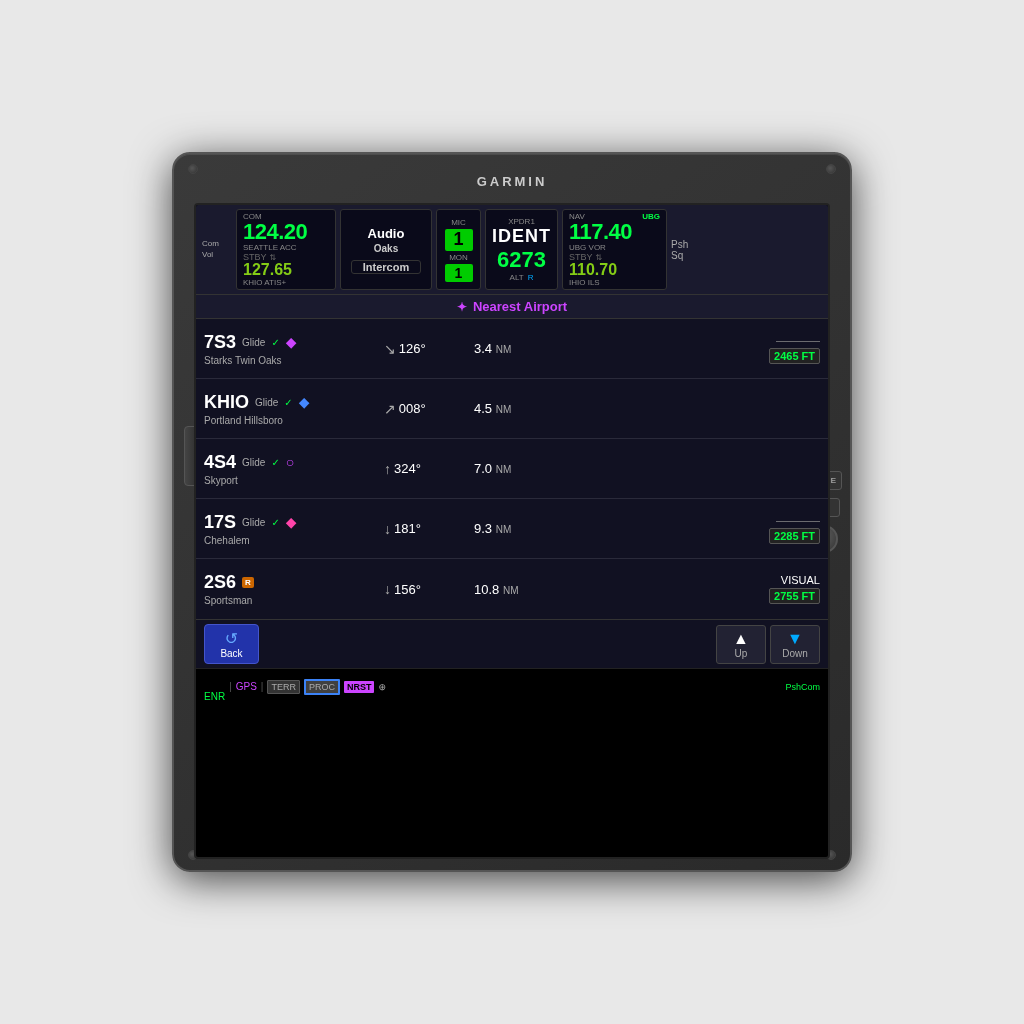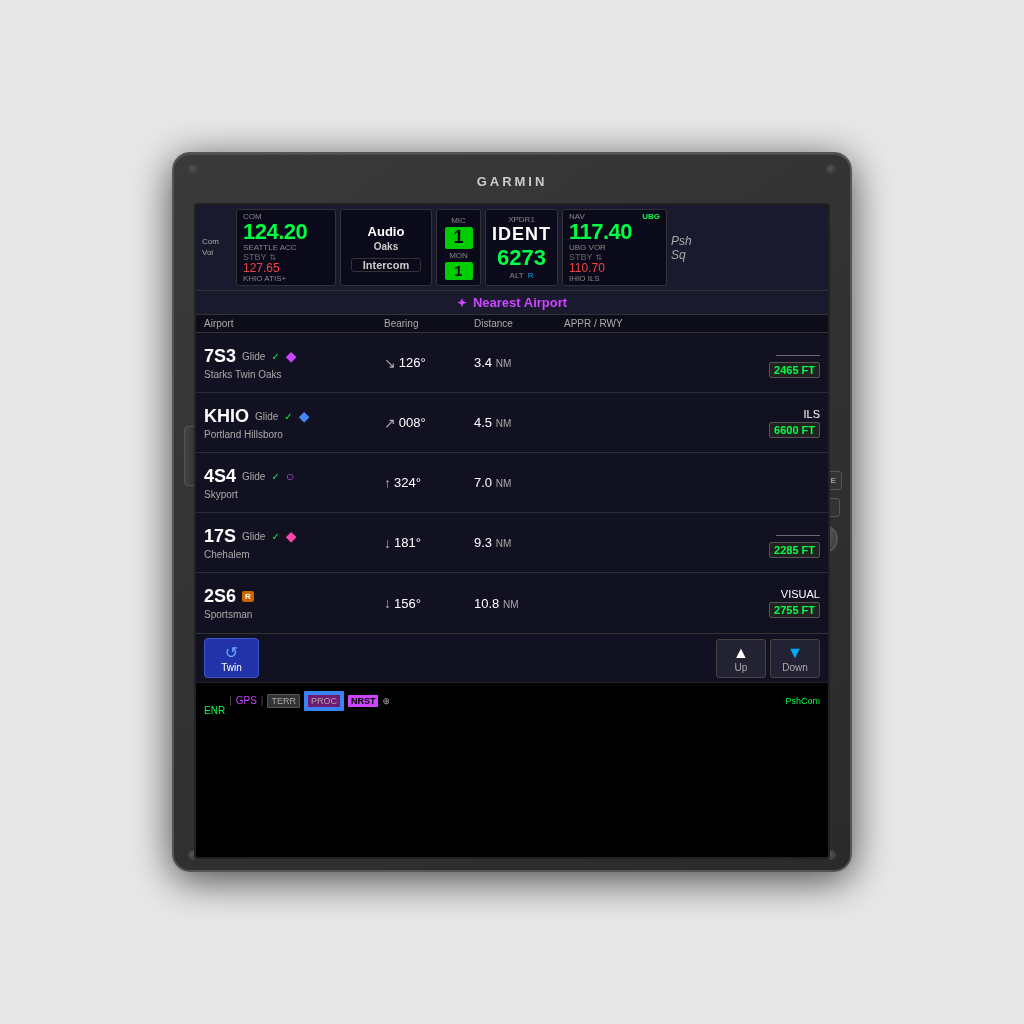--- a/index.html
+++ b/index.html
@@ -77,23 +77,23 @@
       font-size: 22px;
       font-weight: bold;
       line-height: 1;
       letter-spacing: -0.5px;
     }
     .freq-sub {
       color: #888;
       font-size: 8px;
     }
     .freq-stby {
-      color: #ef4444;
-      font-size: 12px;
-      font-weight: normal;
+      color: #84cc16;
+      font-size: 16px;
+      font-weight: bold;
       line-height: 1;
     }
 
     .audio-block {
       background: #0a0a1a;
       border: 1px solid #333;
       border-radius: 3px;
       padding: 4px 10px;
       display: flex;
       flex-direction: column;
@@ -402,25 +402,25 @@
     .status-gps { color: #cc44ff; font-size: 10px; }
     .status-terr { 
       background: #333; 
       color: #aaa; 
       font-size: 9px; 
       padding: 1px 3px;
       border: 1px solid #555;
       border-radius: 1px;
     }
     .status-proc { 
-      background: #701a75; 
+      background: #404040; 
       color: #aaa; 
       font-size: 9px; 
       padding: 1px 3px;
-      border: 4px solid #3b82f6;
+      border: 2px solid #3b82f6;
       border-radius: 1px;
     }
     .status-nrst { 
       background: #cc44ff; 
       color: black; 
       font-size: 9px; 
       padding: 1px 3px;
       border-radius: 1px;
       font-weight: bold;
     }
@@ -556,35 +556,29 @@
         <div class="freq-sub">UBG VOR</div>
         <div style="display:flex;align-items:center;gap:3px;">
           <span style="color:#666;font-size:9px;">STBY</span>
           <span style="color:#666;font-size:8px;">⇅</span>
         </div>
         <div class="freq-stby">110.70</div>
         <div class="freq-sub">IHIO ILS</div>
       </div>
 
       <div style="display:flex;flex-direction:column;justify-content:center;">
-        <span style="color:#aaa;font-size:12px;font-style:italic;">Psh<br>Sq</span>
+        <span style="color:#aaa;font-size:10px;">Psh<br>Sq</span>
       </div>
     </div>
 
     <div class="nearest-header">
       <span class="diamond-icon">✦</span>
       <span>Nearest Airport</span>
     </div>
 
-    <div class="table-header">
-      <span>Airport</span>
-      <span>Bearing</span>
-      <span>Distance</span>
-      <span>APPR / RWY</span>
-    </div>
 
     <div class="airport-list" id="airport-list">
     <div class="airport-row">
     <div class="airport-info">
       <div class="airport-id-row">
         <span class="airport-id">7S3</span>
         <span class="glide-text">Glide</span>
               <span class="check-mark"> ✓</span>
         <span style="color:#cc44ff;font-size:14px;">◆</span>
 
@@ -616,24 +610,20 @@
       <div class="airport-name">Portland Hillsboro</div>
     </div>
     <div class="bearing-col">
       <span class="bearing-arrow">↗</span>
       <span>008°</span>
     </div>
     <div class="distance-col">
       <span>4.5</span>
       <span class="nm-unit"> NM</span>
     </div>
-    <div class="appr-col">
-      <span class="appr-type">ILS</span>
-      <span class="appr-ft">6600 FT</span>
-    </div>
   </div>
         <div class="airport-row">
     <div class="airport-info">
       <div class="airport-id-row">
         <span class="airport-id">4S4</span>
         <span class="glide-text">Glide</span>
               <span class="check-mark"> ✓</span>
         <span style="color:#cc44ff;font-size:14px;">○</span>
 
       </div>
@@ -692,21 +682,21 @@
     <div class="appr-col">
       <span class="appr-type">VISUAL</span>
       <span class="appr-ft">2755 FT</span>
     </div>
   </div>
       </div>
 
     <div class="bottom-bar">
       <div class="back-btn">
         <span class="back-arrow">↺</span>
-        <span class="back-label">Twin</span>
+        <span class="back-label">Back</span>
       </div>
       <div class="bottom-spacer"></div>
       <div class="nav-btns">
         <div class="nav-btn">
           <span>▲</span>
           <span class="nav-btn-label">Up</span>
         </div>
         <div class="nav-btn">
           <span style="color:#00aaff;">▼</span>
           <span class="nav-btn-label">Down</span>

